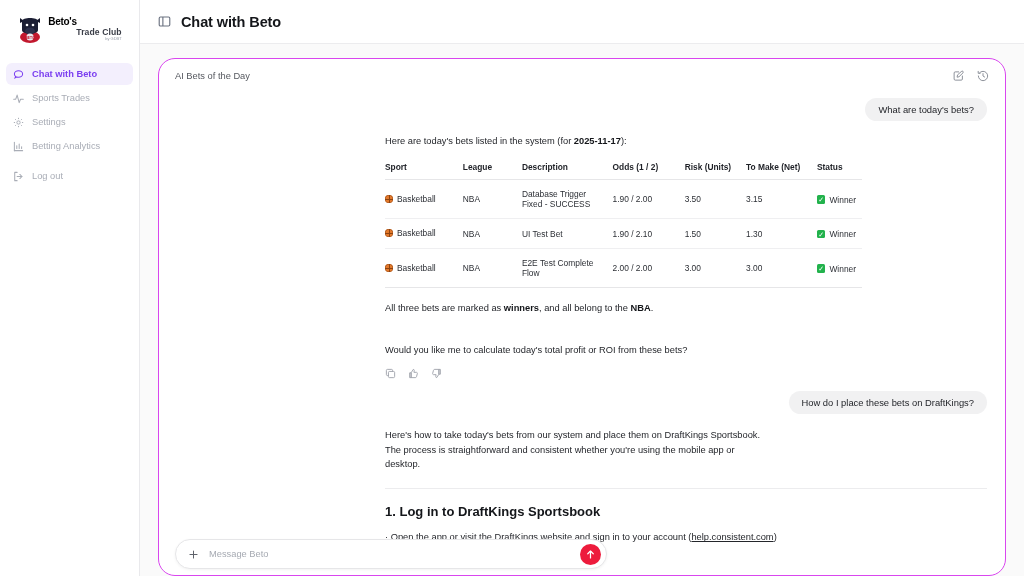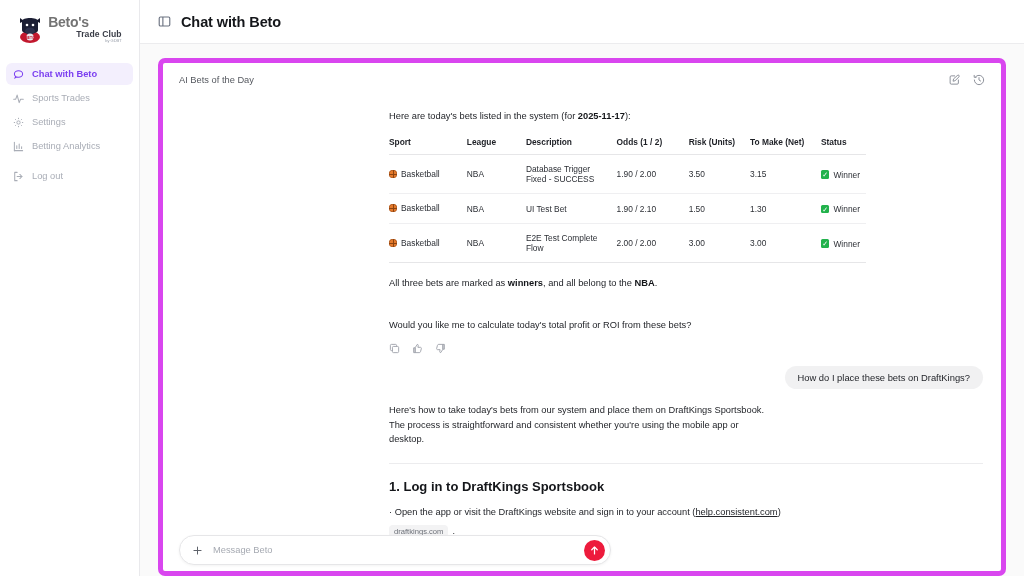--- a/index.html
+++ b/index.html
@@ -26,21 +26,21 @@
     gap: 5px;
     padding: 0 10px;
   }
   .logo-mark {
     width: 26px; height: 30px;
     position: relative;
     flex: 0 0 26px;
   }
   .logo-text { display: flex; flex-direction: column; line-height: 1; }
   .logo-title {
-    font-size: 14px; font-weight: bold; color: #737373;
+    font-size: 10px; font-weight: bold; color: #000000;
     letter-spacing: -0.3px;
   }
   .logo-sub {
     font-size: 8.6px; font-weight: bold; color: #3a3d47;
     letter-spacing: 0.1px; margin-top: 1px; margin-left: 28px;
   }
   .logo-tiny {
     font-size: 4px; color: #9aa0ab; text-align: right; margin-top: 1px;
   }
 
@@ -71,22 +71,22 @@
     border-bottom: 1px solid #ececee;
     flex: 0 0 44px;
   }
   .panel-icon { width: 13px; height: 13px; color: #6b7280; display:flex; }
   .panel-icon svg { width: 13px; height: 13px; }
   .page-title { font-size: 14.5px; font-weight: bold; color: #14161a; letter-spacing: -0.1px; }
 
   .content-area { flex: 1; padding: 14px 18px 0 18px; overflow: hidden; }
   .card {
     background: #fff;
-    border: 5px solid #d946ef;
-    border-radius: 7px;
+    border: 1px solid #d946ef;
+    border-radius: 17px;
     height: 100%;
     position: relative;
     display: flex; flex-direction: column;
     overflow: hidden;
   }
   .card-head {
     display: flex; align-items: center; justify-content: space-between;
     padding: 11px 16px 4px 16px;
     flex: 0 0 auto;
   }
@@ -315,20 +315,23 @@
                 <path d="M1.8 8a6.2 6.2 0 106.2-6.2A6.2 6.2 0 003.2 4"></path>
                 <path d="M1.6 1.8v2.6h2.6"></path>
                   <path d="M8 4.8V8l2.2 1.4"></path>
               </svg>
             </span>
           </div>
         </div>
 
         <div class="thread">
 
+          <div class="row-right">
+            <div class="bubble-user">What are today's bets?</div>
+          </div>
 
           <div class="assistant">
             <p class="a-text" style="margin-top:13px;">
               <span>Here are today's bets listed in the system (for </span><b>2025-11-17</b><span>):</span>
             </p>
 
             <table class="bets">
               <thead>
                 <tr>
                   <th class="col-sport">Sport</th>

